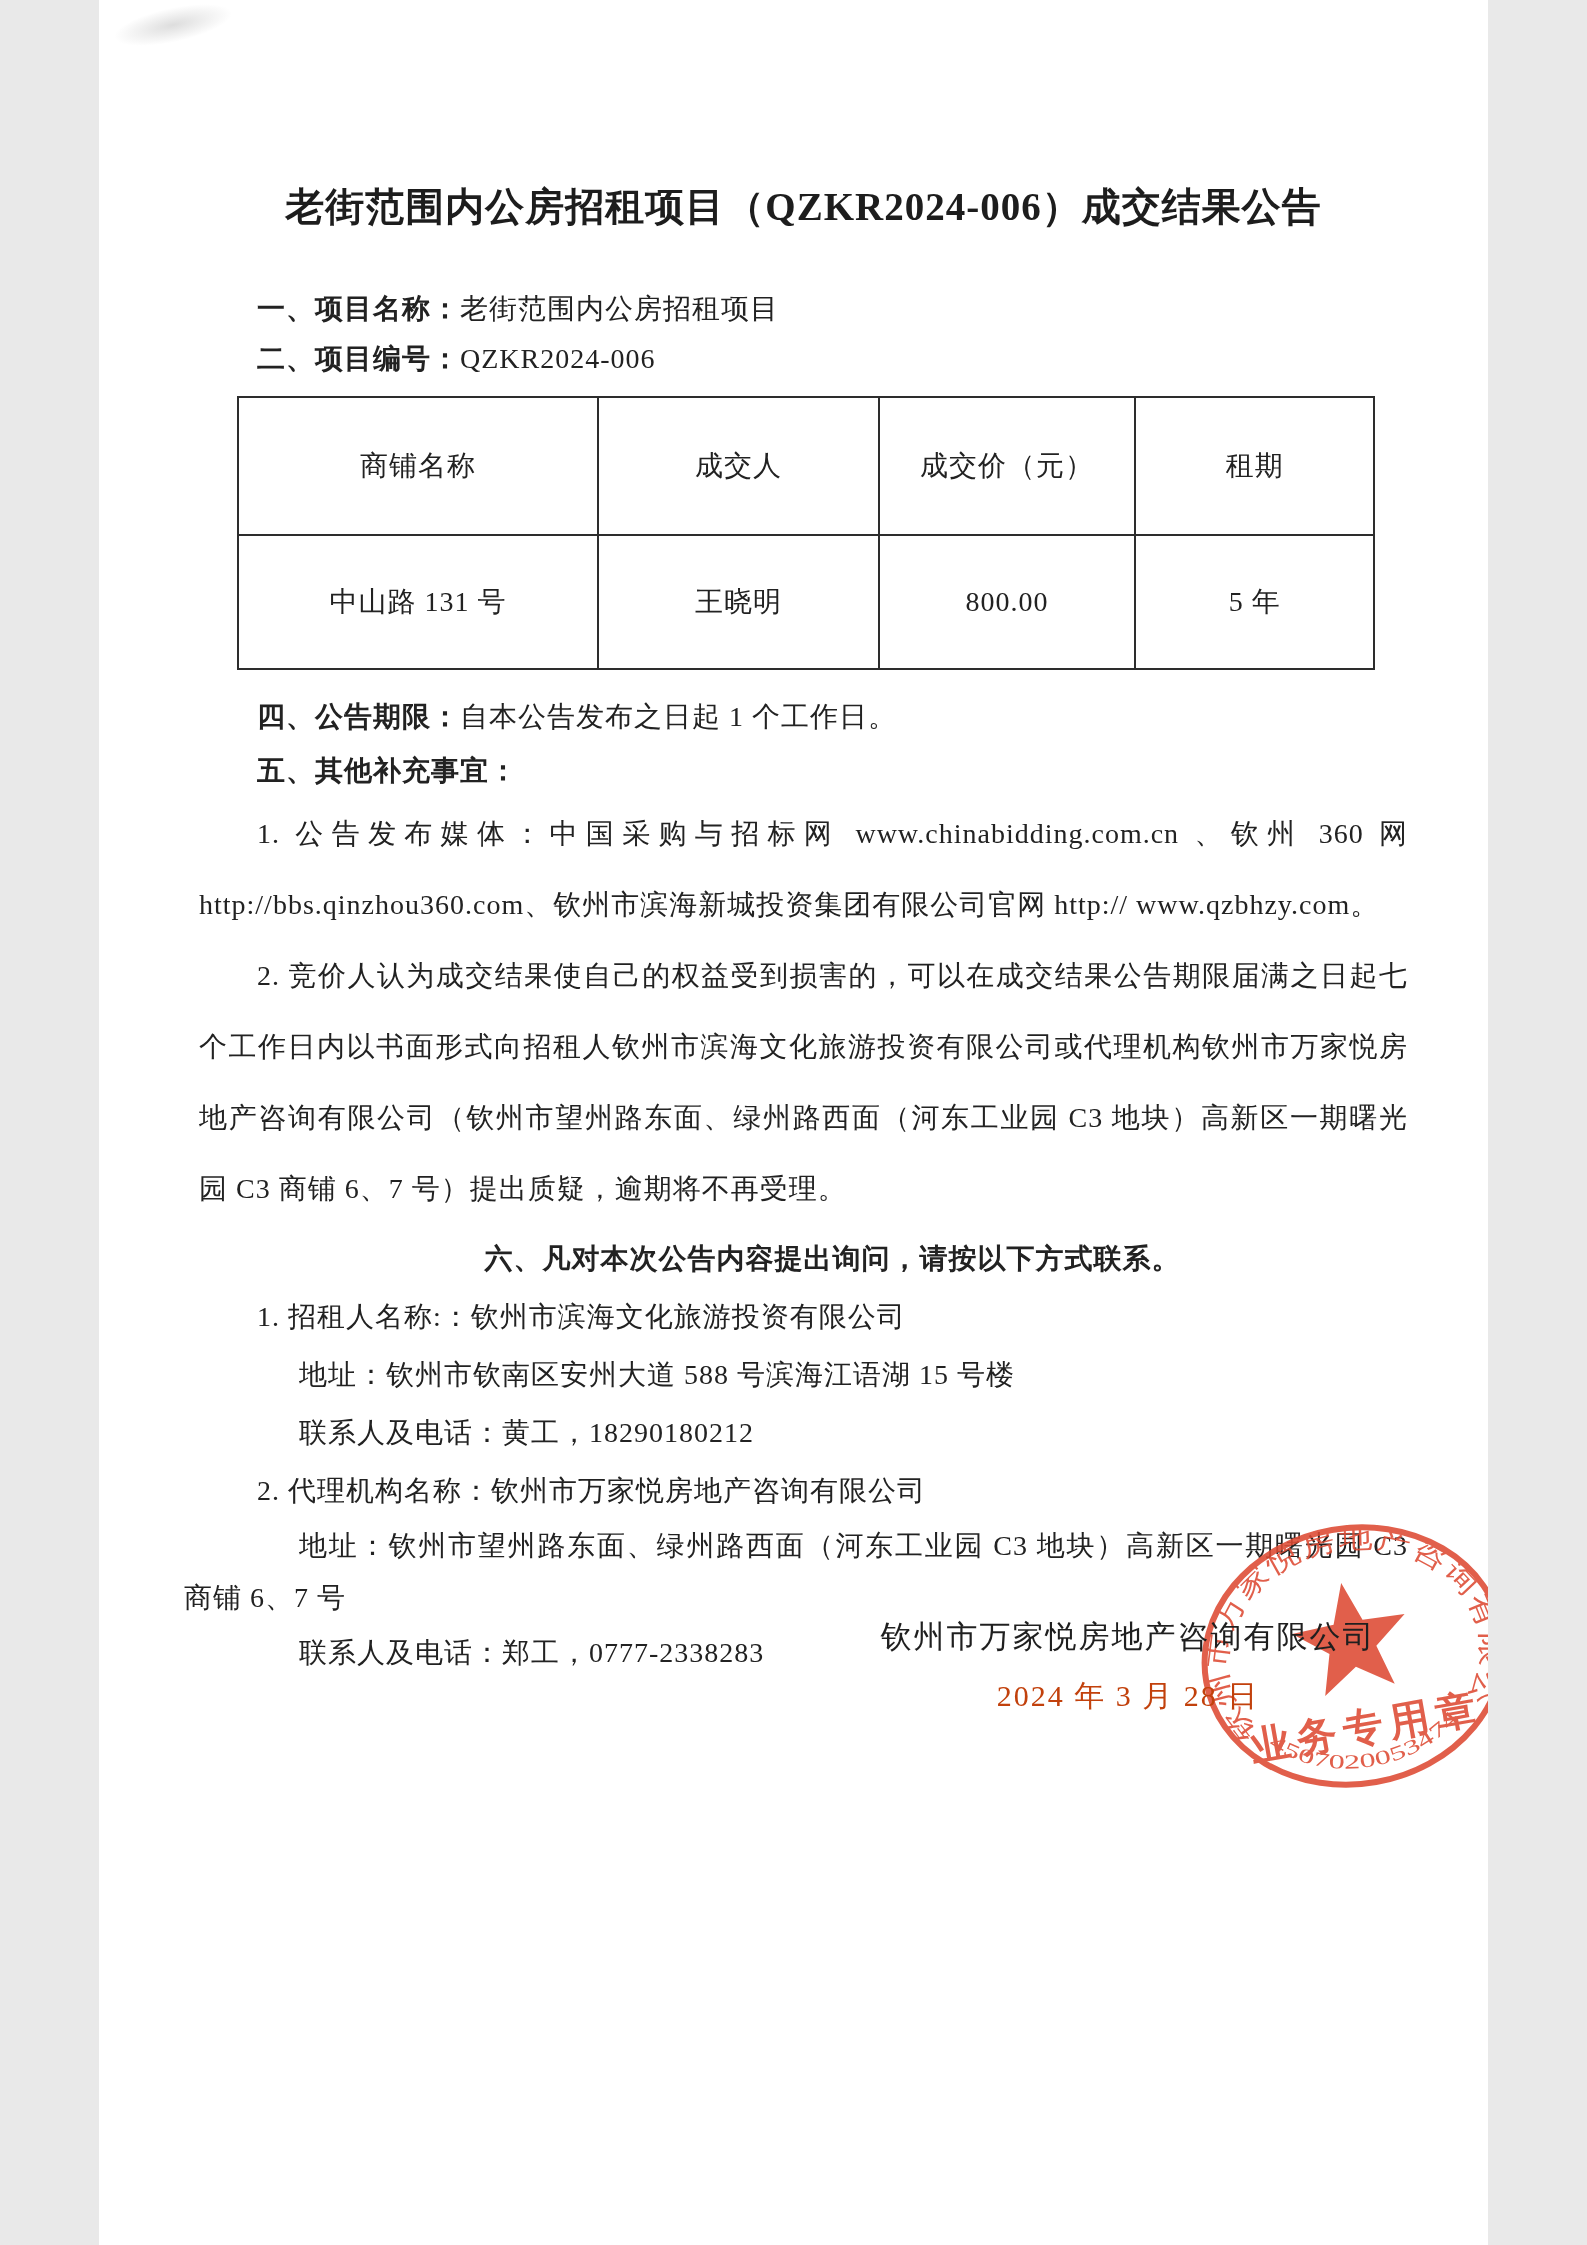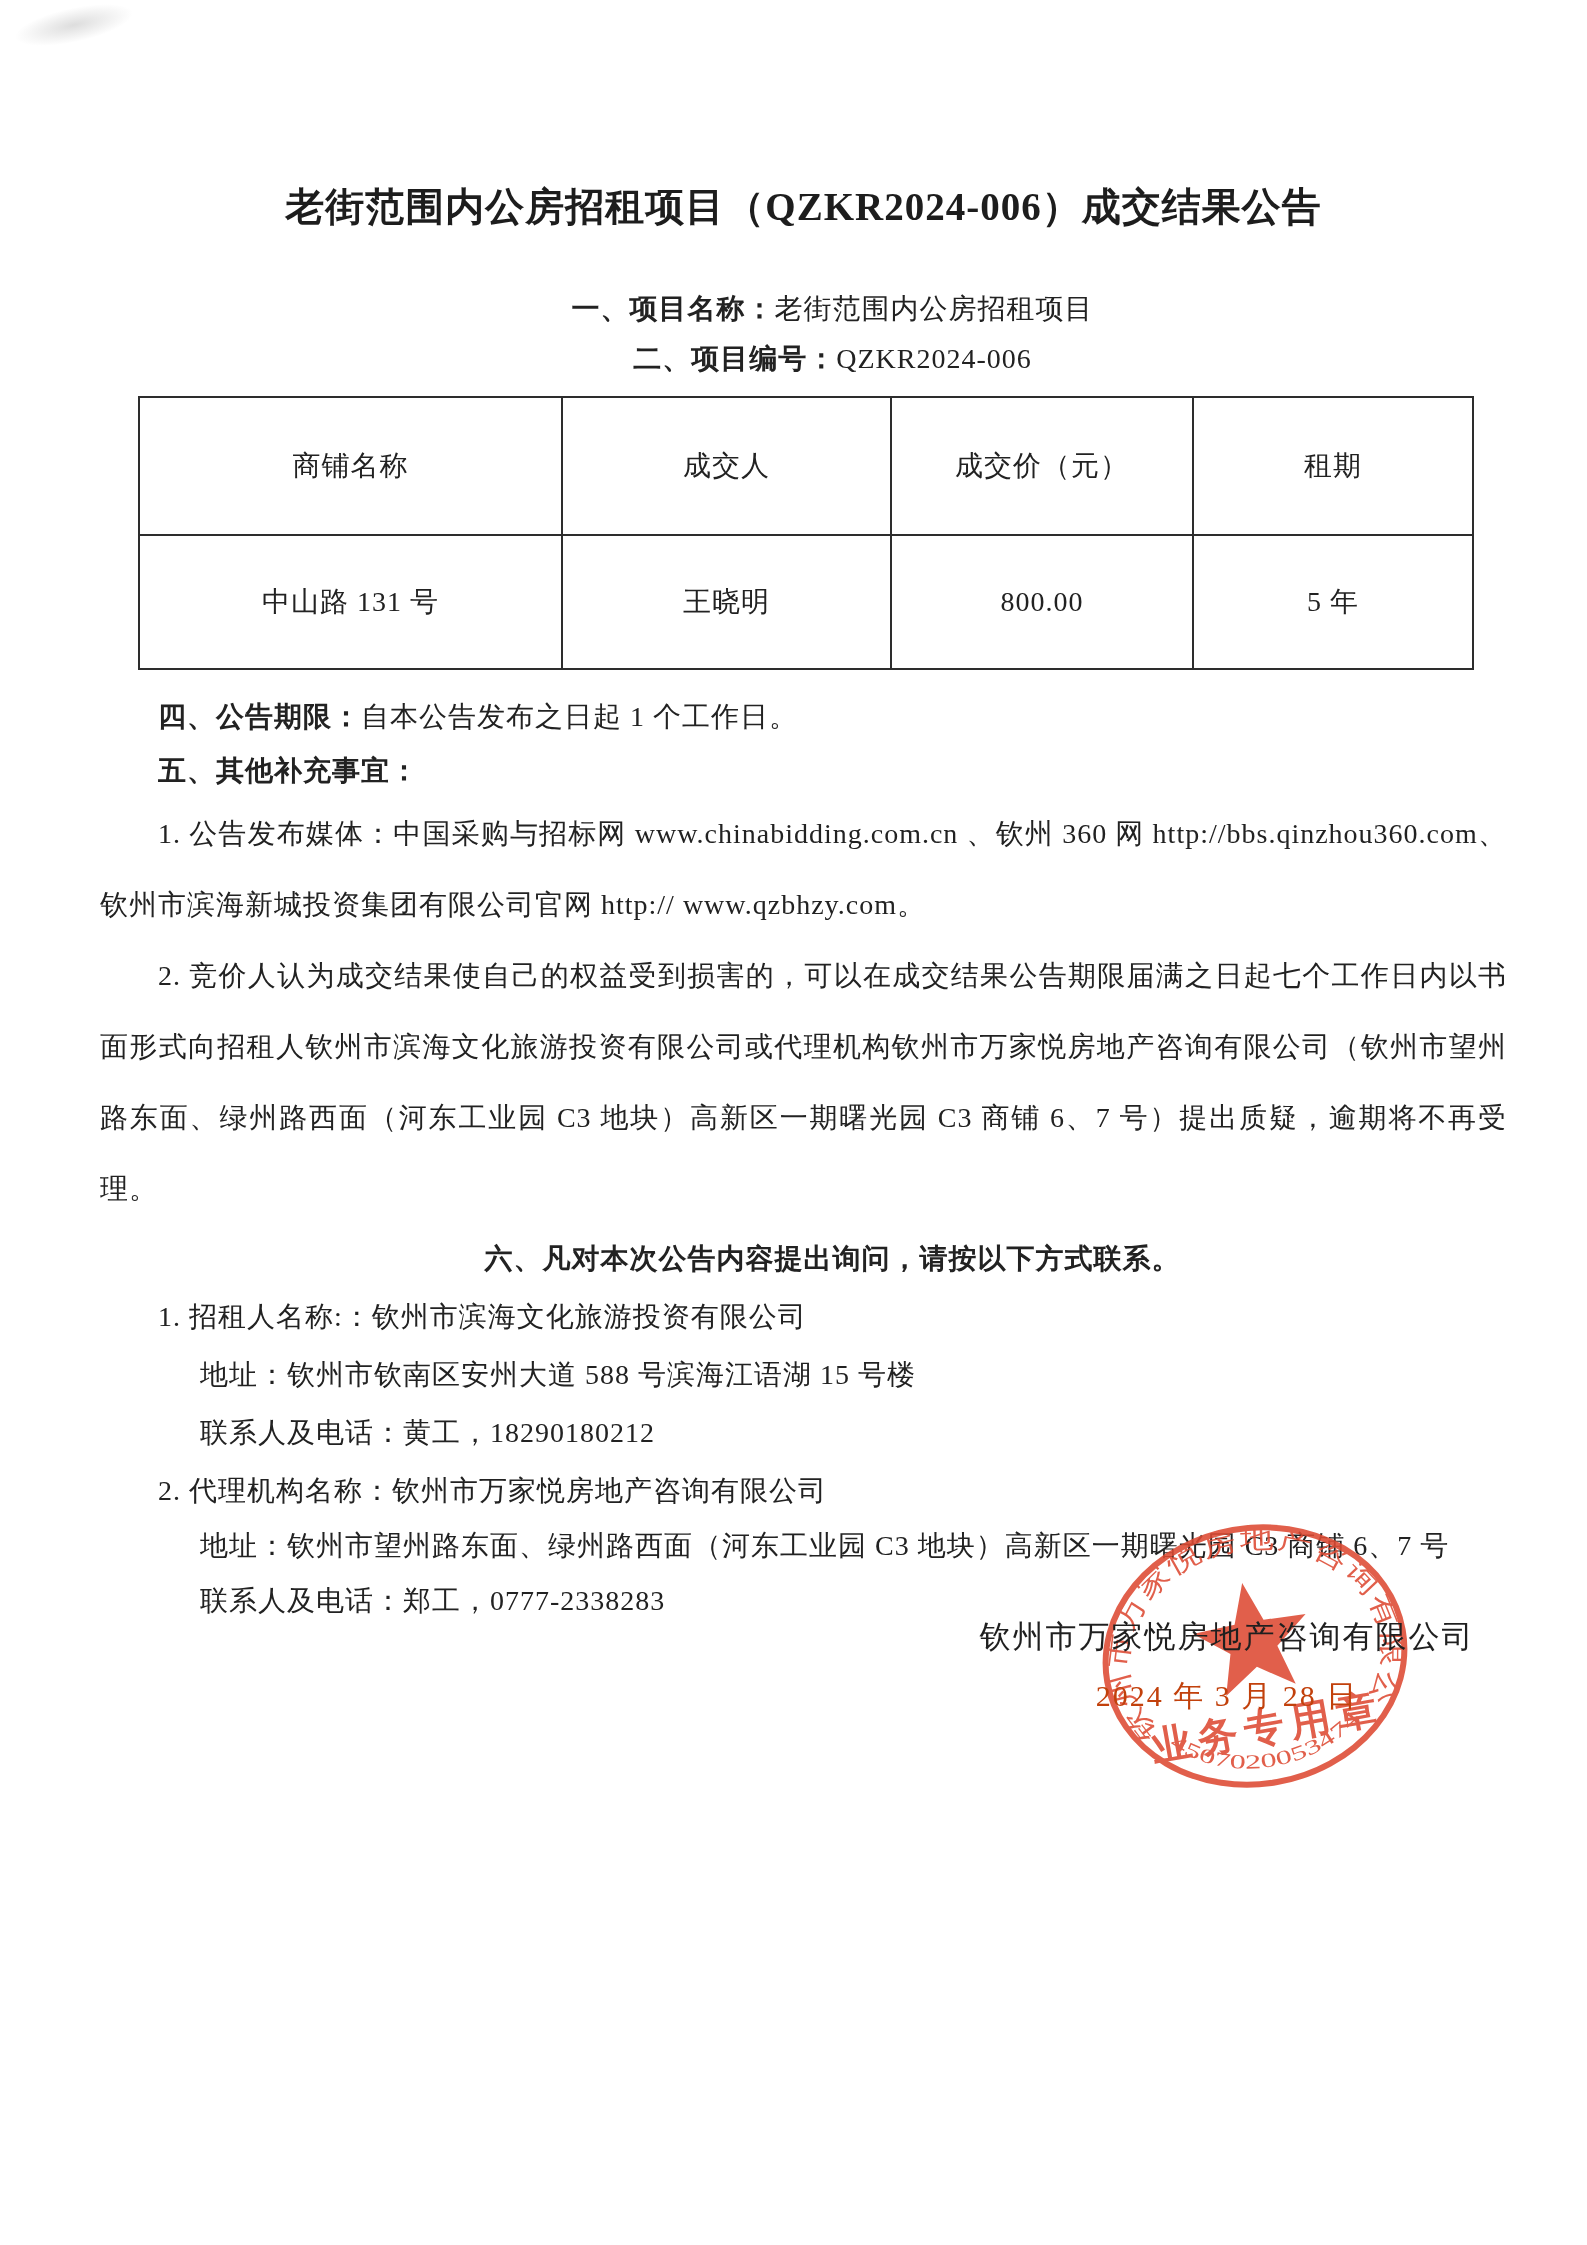--- a/index.html
+++ b/index.html
@@ -1,39 +1,39 @@
 <!DOCTYPE html>
 <html style="--stamp-color: #dd4a33;"><head>
 <meta charset="utf-8">
 <style>
   html,body { margin:0; padding:0; background:#e9e9e9; }
   .page {
     position:relative;
-    width:1587px; height:2245px;
+    width:1389px; height:2245px;
     margin:0 auto;
     background:#ffffff;
     font-family:"Liberation Serif","DejaVu Serif",serif;
     color:#222222;
     overflow:hidden;
   }
   .content { position:absolute; left:100px; right:80px; top:0; }
 
   .doc-title {
     margin-top:180px;
     text-align:center;
     font-size:39px;
     font-weight:bold;
     letter-spacing:1px;
     color:#1d1d1d;
   }
 
   .line { font-size:28px; letter-spacing:1px; margin:0; }
   .b { font-weight:bold; }
 
-  .top-items { margin-top:50px;text-align:center; }
+  .top-items { margin-top:50px; }
   .top-items .line { line-height:50px; }
   .indent-a { padding-left:58px; }
   .indent-c { padding-left:100px; }
 
   table.deal {
     margin:12px 33px 0 38px;
     width:calc(100% - 71px);
     border-collapse:collapse;
     table-layout:fixed;
   }

